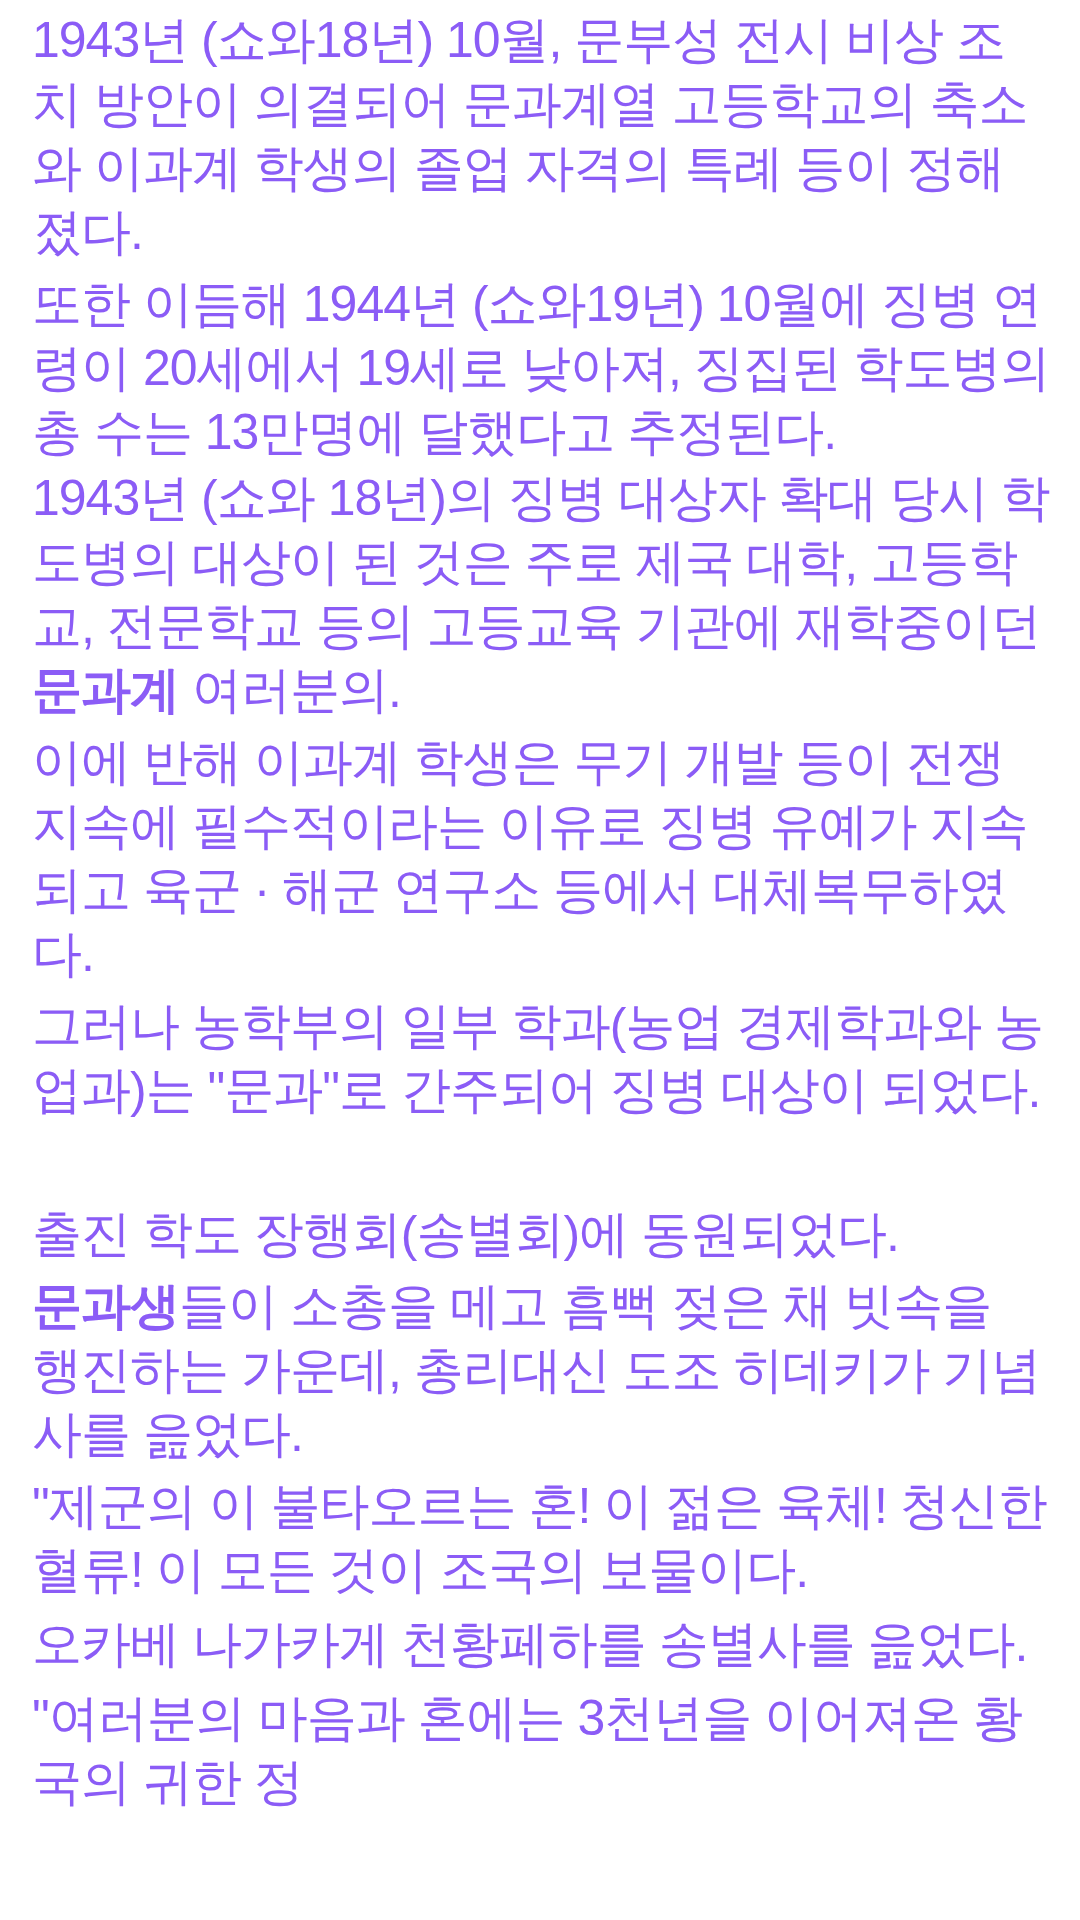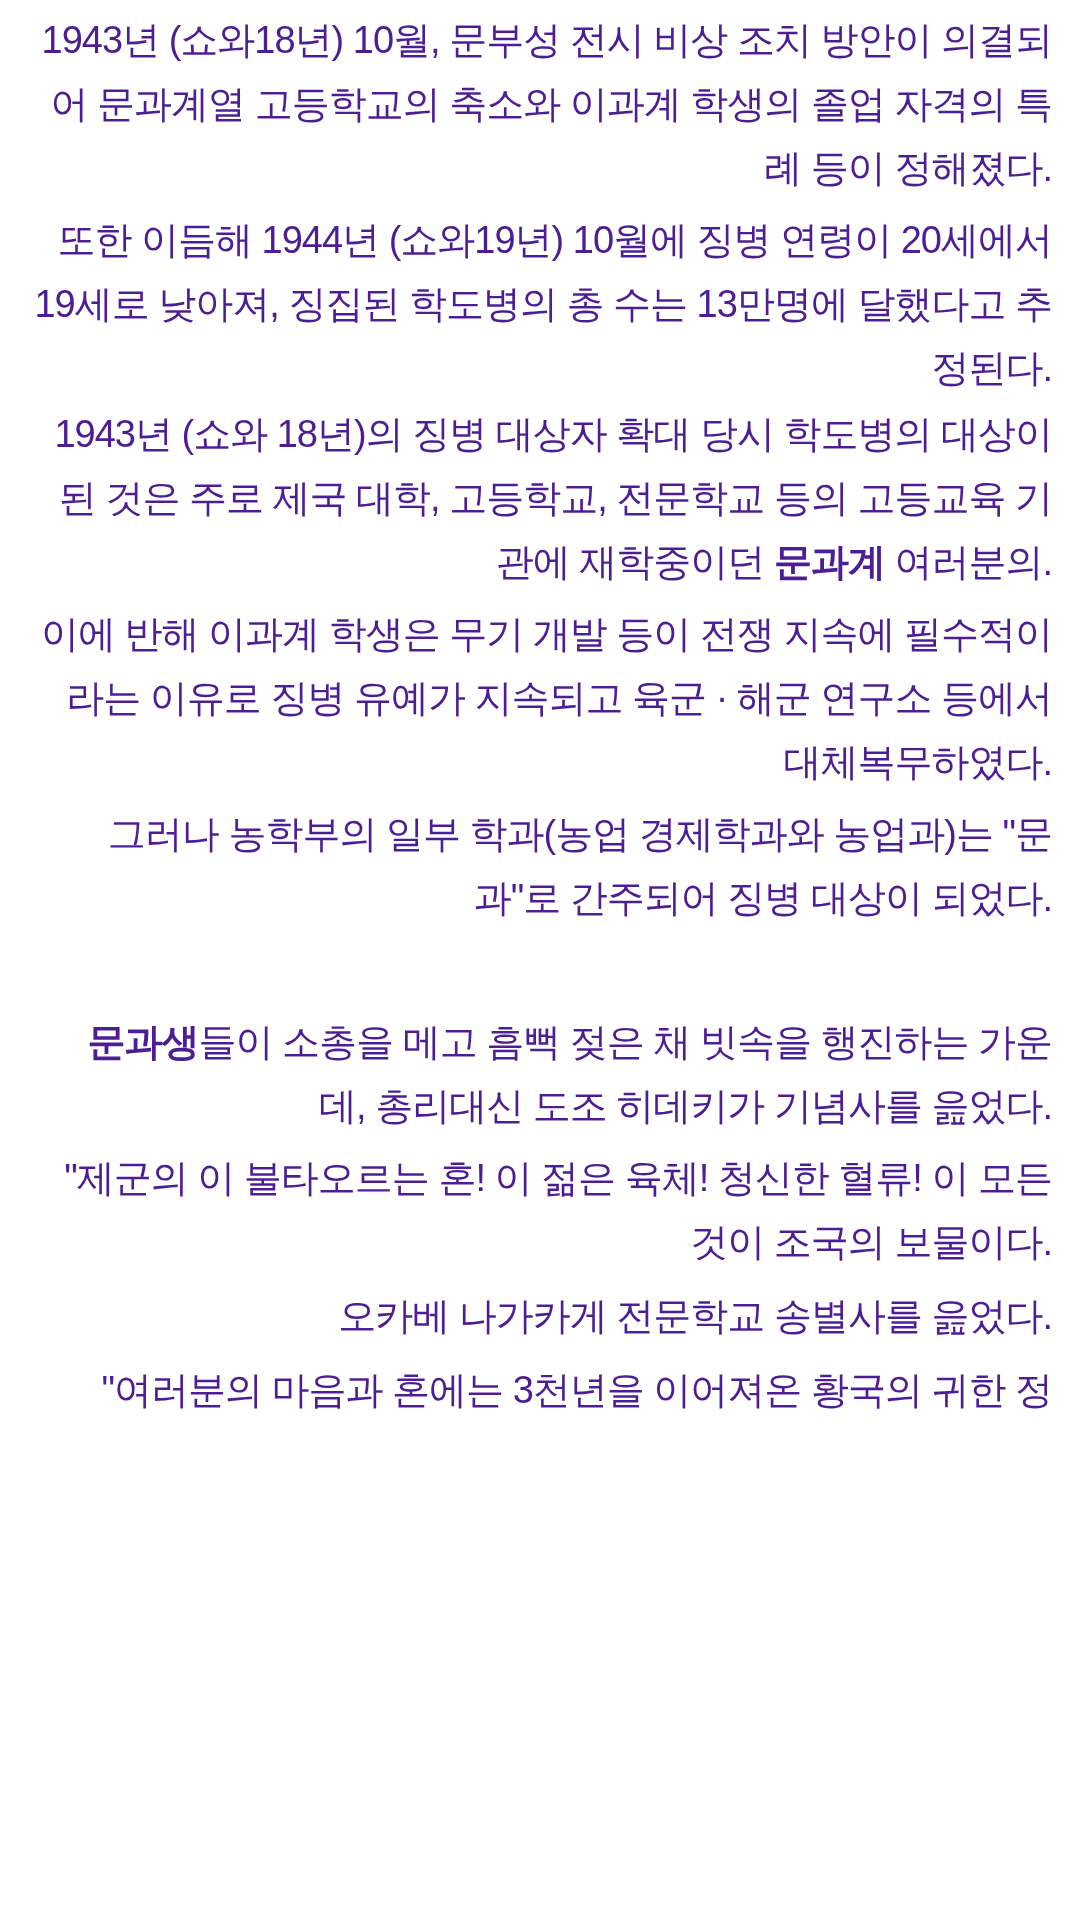--- a/index.html
+++ b/index.html
@@ -9,38 +9,39 @@
     overflow: hidden;
     background: #ffffff;
     color: #000000;
     font-family: "Liberation Sans", "DejaVu Sans", sans-serif;
   }
   .article {
     padding: 8px 28px 0 32px;
   }
   p.para {
     margin: 0;
-    font-size: 38px;
+    font-size: 50px;
     line-height: 64px;
     letter-spacing: -1px;
     word-break: break-all;
-    text-align: right;
+    text-align: left;
     font-weight: 400;
-    color: #4c1d95;
+    color: #8b5cf6;
   }
   p.para .seg-b {
     font-weight: 700;
   }
 </style>
 </head>
 <body>
 
 <main class="article" id="article">
     <p class="para" style="margin-bottom: 8px;"><span class="seg">1943년 (쇼와18년) 10월, 문부성 전시 비상 조치 방안이 의결되어 문과계열 고등학교의 축소와 이과계 학생의 졸업 자격의 특례 등이 정해졌다.</span></p>
     <p class="para" style="margin-bottom: 2px;"><span class="seg">또한 이듬해 1944년 (쇼와19년) 10월에 징병 연령이 20세에서 19세로 낮아져, 징집된 학도병의 총 수는 13만명에 달했다고 추정된다.</span></p>
     <p class="para" style="margin-bottom: 8px;"><span class="seg">1943년 (쇼와 18년)의 징병 대상자 확대 당시 학도병의 대상이 된 것은 주로 제국 대학, 고등학교, 전문학교 등의 고등교육 기관에 재학중이던 </span><span class="seg-b">문과계</span><span class="seg"> 여러분의.</span></p>
     <p class="para" style="margin-bottom: 8px;"><span class="seg">이에 반해 이과계 학생은 무기 개발 등이 전쟁 지속에 필수적이라는 이유로 징병 유예가 지속되고 육군 · 해군 연구소 등에서 대체복무하였다.</span></p>
     <p class="para" style="margin-bottom: 80px;"><span class="seg">그러나 농학부의 일부 학과(농업 경제학과와 농업과)는 "문과"로 간주되어 징병 대상이 되었다.</span></p>
-    <p class="para" style="margin-bottom: 8px; margin-left: 40px;"><span class="seg-b">문과생</span><span class="seg">들이 소총을 메고 흠뻑 젖은 채 빗속을 행진하는 가운데, 총리대신 도조 히데키가 기념사를 읊었다.</span></p>
+    <p class="para" style="margin-bottom: 8px;"><span class="seg">출진 학도 장행회(송별회)에 동원되었다.</span></p>
+    <p class="para" style="margin-bottom: 8px;"><span class="seg-b">문과생</span><span class="seg">들이 소총을 메고 흠뻑 젖은 채 빗속을 행진하는 가운데, 총리대신 도조 히데키가 기념사를 읊었다.</span></p>
     <p class="para" style="margin-bottom: 10px;"><span class="seg">"제군의 이 불타오르는 혼! 이 젊은 육체! 청신한 혈류! 이 모든 것이 조국의 보물이다.</span></p>
-    <p class="para" style="margin-bottom: 10px;"><span class="seg">오카베 나가카게 전문학교 송별사를 읊었다.</span></p>
+    <p class="para" style="margin-bottom: 10px;"><span class="seg">오카베 나가카게 천황페하를 송별사를 읊었다.</span></p>
     <p class="para" style="margin-bottom: 0px;"><span class="seg">"여러분의 마음과 혼에는 3천년을 이어져온 황국의 귀한 정</span></p>
   </main>
 
 </body></html>

